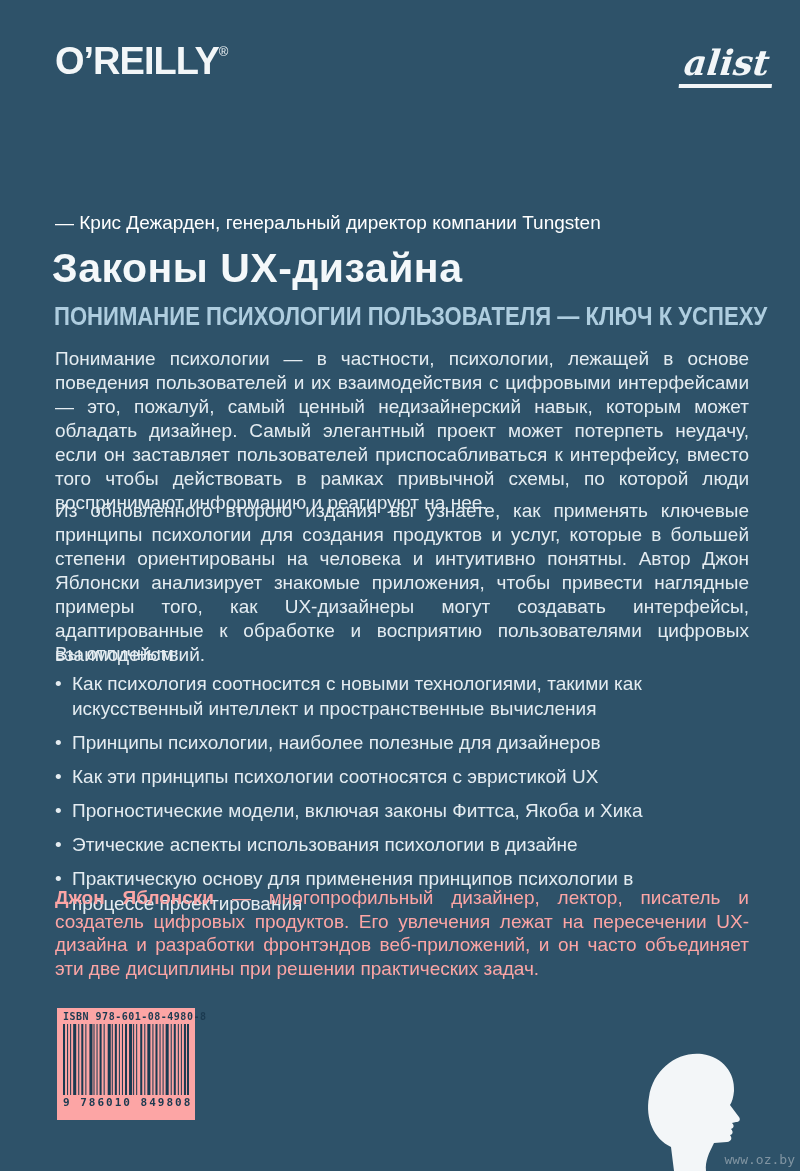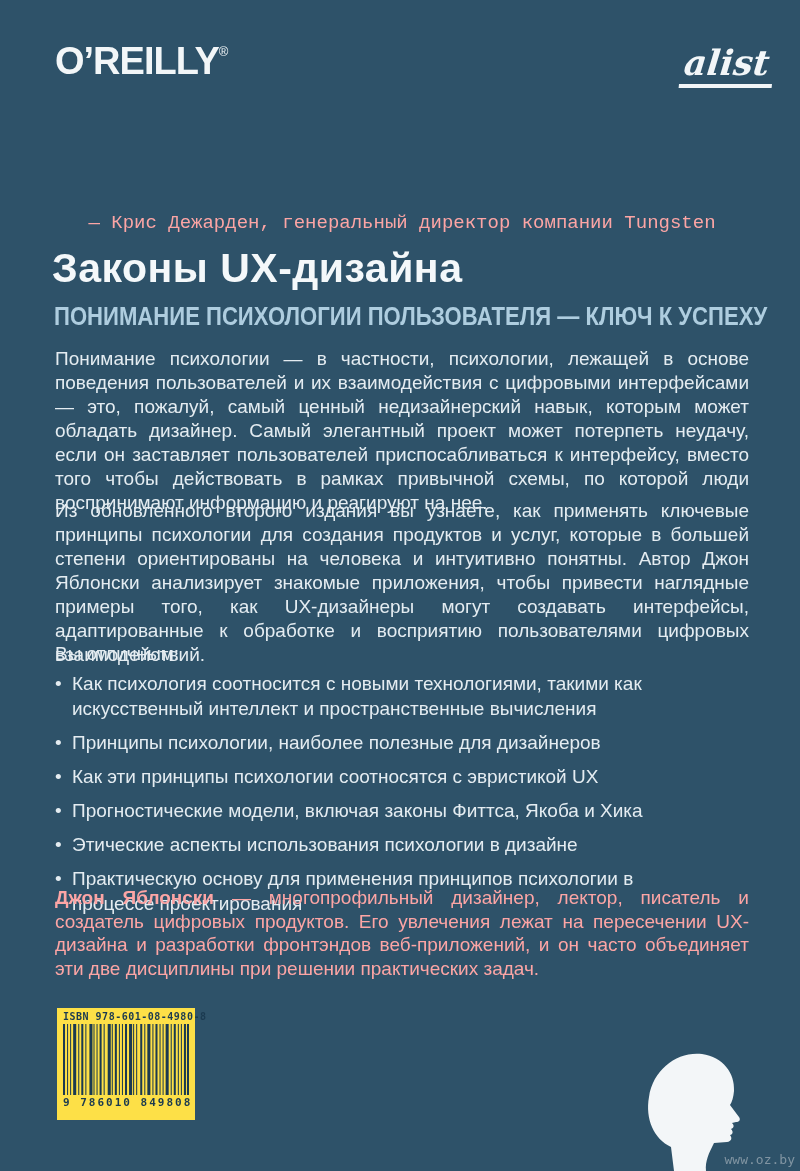--- a/index.html
+++ b/index.html
@@ -21,21 +21,21 @@
     font-size:35px;color:#F2F6F8;border-bottom:4px solid #F2F6F8;
     padding:0 5px 1px 3px;transform:skewX(-6deg);
   }
   
   .quote{
     position:absolute;left:55px;top:127px;width:694px;
     font-size:19.5px;line-height:28px;text-align:justify;color:#E4ECF1;
   }
   .attribution{
     position:absolute;left:55px;top:212px;width:694px;
-    font-size:19px;text-align:center;color:#fca5a5;font-family:Liberation Mono, monospace;
+    font-size:19px;text-align:left;color:#ffffff;
   }
   
   .title{
     position:absolute;left:52px;top:245px;
     font-size:41px;font-weight:bold;letter-spacing:0.5px;color:#F4F8FA;
   }
   .subtitle{
     position:absolute;left:54px;top:301px;
     font-size:26px;font-weight:bold;color:#AECDDF;
     white-space:nowrap;letter-spacing:0px;
@@ -62,21 +62,21 @@
   .learn-list .bullet{position:absolute;left:0;top:0;}
   
   .bio{
     position:absolute;left:55px;top:886px;width:694px;
     font-size:19px;line-height:23.5px;text-align:justify;color:#fca5a5;
   }
   .bio .author-name{font-weight:bold;}
   
   .barcode{
     position:absolute;left:57px;top:1008px;width:138px;height:112px;
-    background:#fde047;box-sizing:border-box;padding:3px 6px 2px;
+    background:#fca5a5;box-sizing:border-box;padding:3px 6px 2px;
   }
   .barcode .isbn{
     font-family:"DejaVu Sans Mono",monospace;font-weight:bold;
     font-size:10px;letter-spacing:0.5px;color:#1B3A50;text-align:center;white-space:nowrap;
   }
   .barcode .bars{display:block;width:126px;height:71px;margin:2px auto 0;}
   .barcode .bars rect{fill:#1B3A50;}
   .barcode .digits{
     font-family:"DejaVu Sans Mono",monospace;font-weight:bold;
     font-size:11px;letter-spacing:2px;color:#1B3A50;margin-top:1px;white-space:nowrap;

